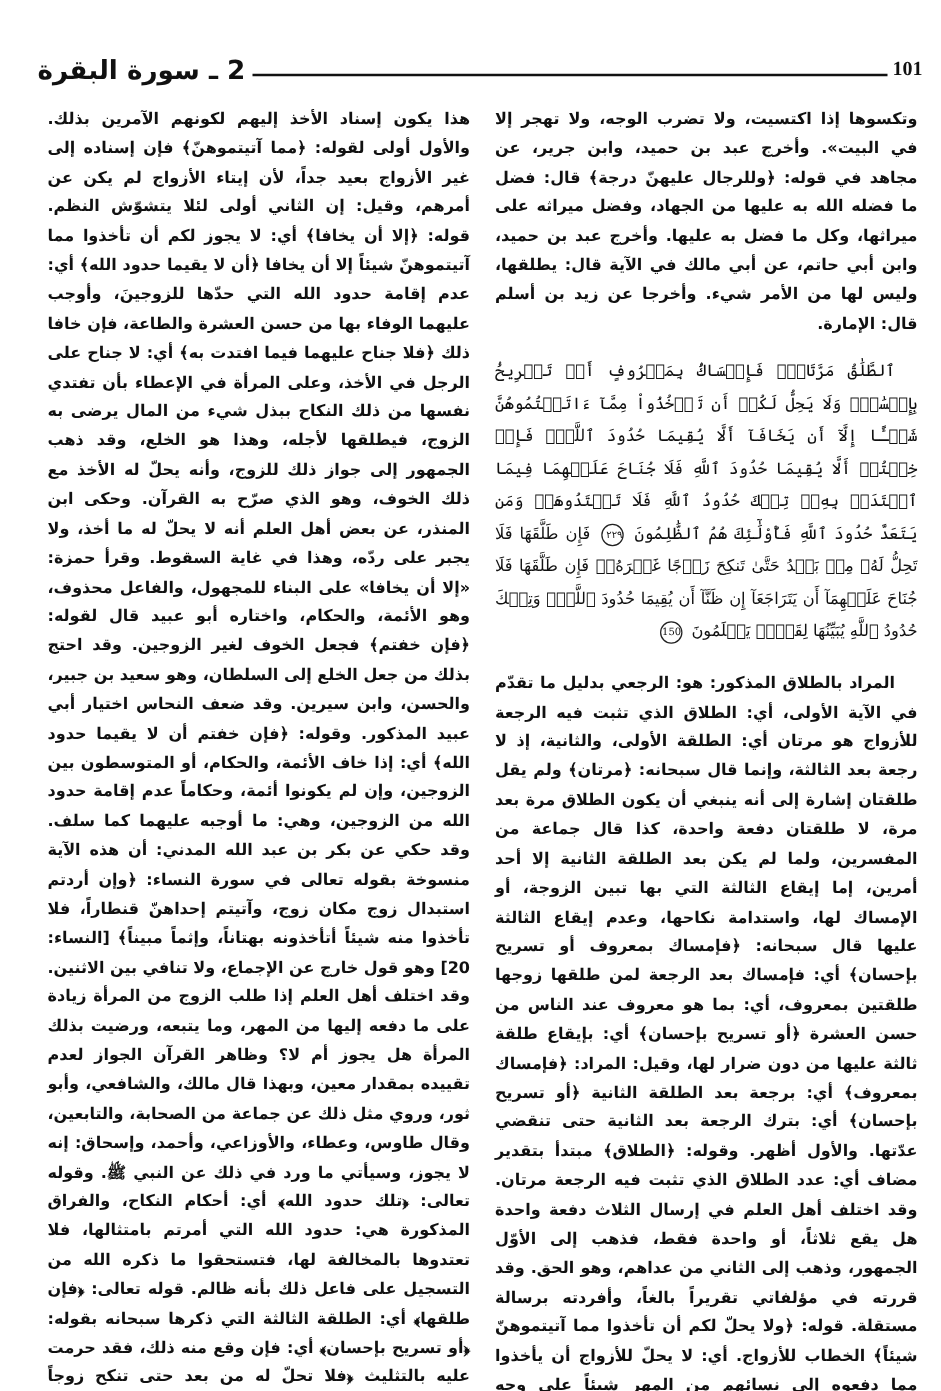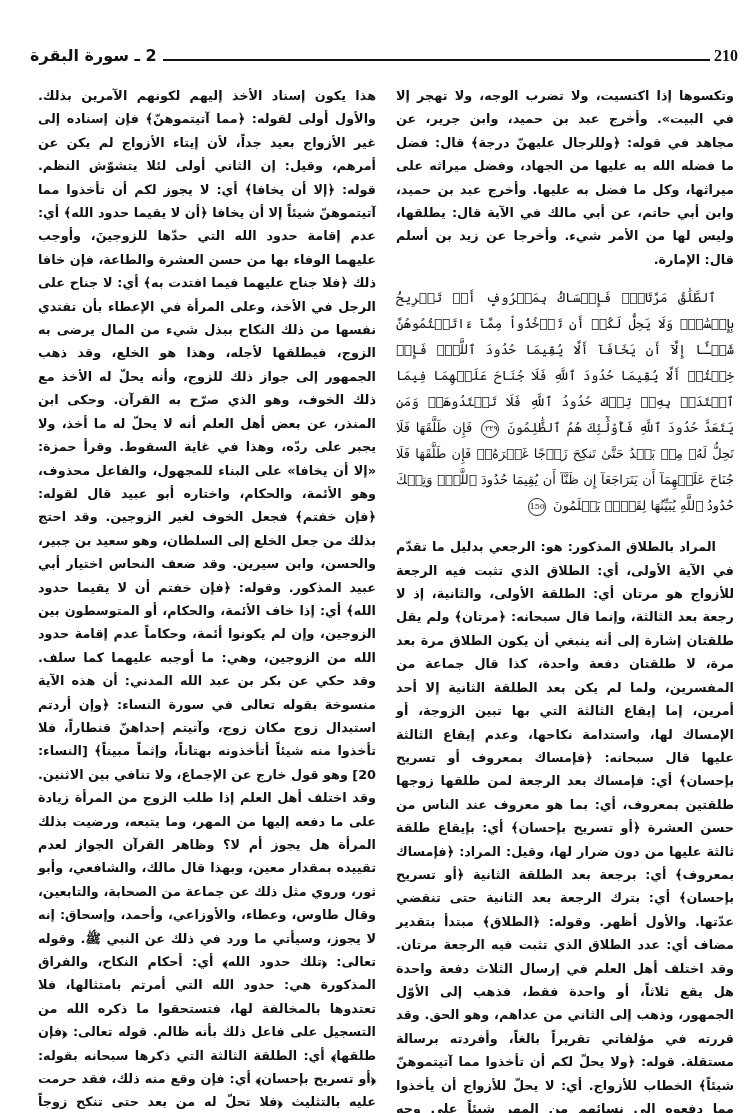--- a/index.html
+++ b/index.html
@@ -12,21 +12,21 @@
     position: absolute; top: 40px; left: 30px; width: 708px; height: 24px;
     display: flex; align-items: flex-end; direction: ltr;
   }
   .page-number {
     font-family: "Liberation Serif", "DejaVu Serif", serif;
     font-weight: bold; font-size: 16px; line-height: 16px;
     padding-left: 4px; order: 3;
   }
   .rule { flex: 1; border-bottom: 2px solid #111; margin-bottom: 3px; order: 2; }
   .surah-title {
-    font-weight: bold; font-size: 16px; line-height: 16px;
+    font-weight: bold; font-size: 21px; line-height: 16px;
     direction: rtl; padding-right: 6px; order: 1;
   }
   .columns {
     position: absolute; top: 84px; left: 38px; width: 696px; height: 1000px;
     display: flex; flex-direction: row-reverse; gap: 20px;
   }
   .column {
     width: 338px; direction: rtl; text-align: justify; text-align-last: right;
     font-size: 12.8px; line-height: 23.4px; font-weight: 600;
   }
@@ -41,21 +41,21 @@
     display: inline-block; width: 16px; height: 16px; border: 1.5px solid #222;
     border-radius: 50%; font-size: 8px; line-height: 16px; text-align: center;
     vertical-align: middle; margin: 0 3px;
   }
   .indent { display: inline-block; width: 18px; }
 </style>
 </head>
 <body>
 
 <div class="header">
-  <span class="page-number">210</span>
+  <span class="page-number">101</span>
   <span class="rule"></span>
   <span class="surah-title">2 ـ سورة البقرة</span>
 </div>
 
 <div class="columns">
   <div class="column">
     <p>وتكسوها إذا اكتسيت، ولا تضرب الوجه، ولا تهجر إلا في البيت». وأخرج عبد بن حميد، وابن جرير، عن مجاهد في قوله: ﴿وللرجال عليهنّ درجة﴾ قال: فضل ما فضله الله به عليها من الجهاد، وفضل ميراثه على ميراثها، وكل ما فضل به عليها. وأخرج عبد بن حميد، وابن أبي حاتم، عن أبي مالك في الآية قال: يطلقها، وليس لها من الأمر شيء. وأخرجا عن زيد بن أسلم قال: الإمارة.</p>
     <div class="verse-block">
       <span class="indent"></span><span>ٱلطَّلَٰقُ مَرَّتَانِۖ فَإِمۡسَاكُۢ بِمَعۡرُوفٍ أَوۡ تَسۡرِيحُۢ بِإِحۡسَٰنٖۗ وَلَا يَحِلُّ لَكُمۡ أَن تَأۡخُذُواْ مِمَّآ ءَاتَيۡتُمُوهُنَّ شَيۡـًٔا إِلَّآ أَن يَخَافَآ أَلَّا يُقِيمَا حُدُودَ ٱللَّهِۖ فَإِنۡ خِفۡتُمۡ أَلَّا يُقِيمَا حُدُودَ ٱللَّهِ فَلَا جُنَاحَ عَلَيۡهِمَا فِيمَا ٱفۡتَدَتۡ بِهِۦۗ تِلۡكَ حُدُودُ ٱللَّهِ فَلَا تَعۡتَدُوهَاۚ وَمَن يَتَعَدَّ حُدُودَ ٱللَّهِ فَأُوْلَٰٓئِكَ هُمُ ٱلظَّٰلِمُونَ</span>
       <span class="verse-number">٢٢٩</span>

